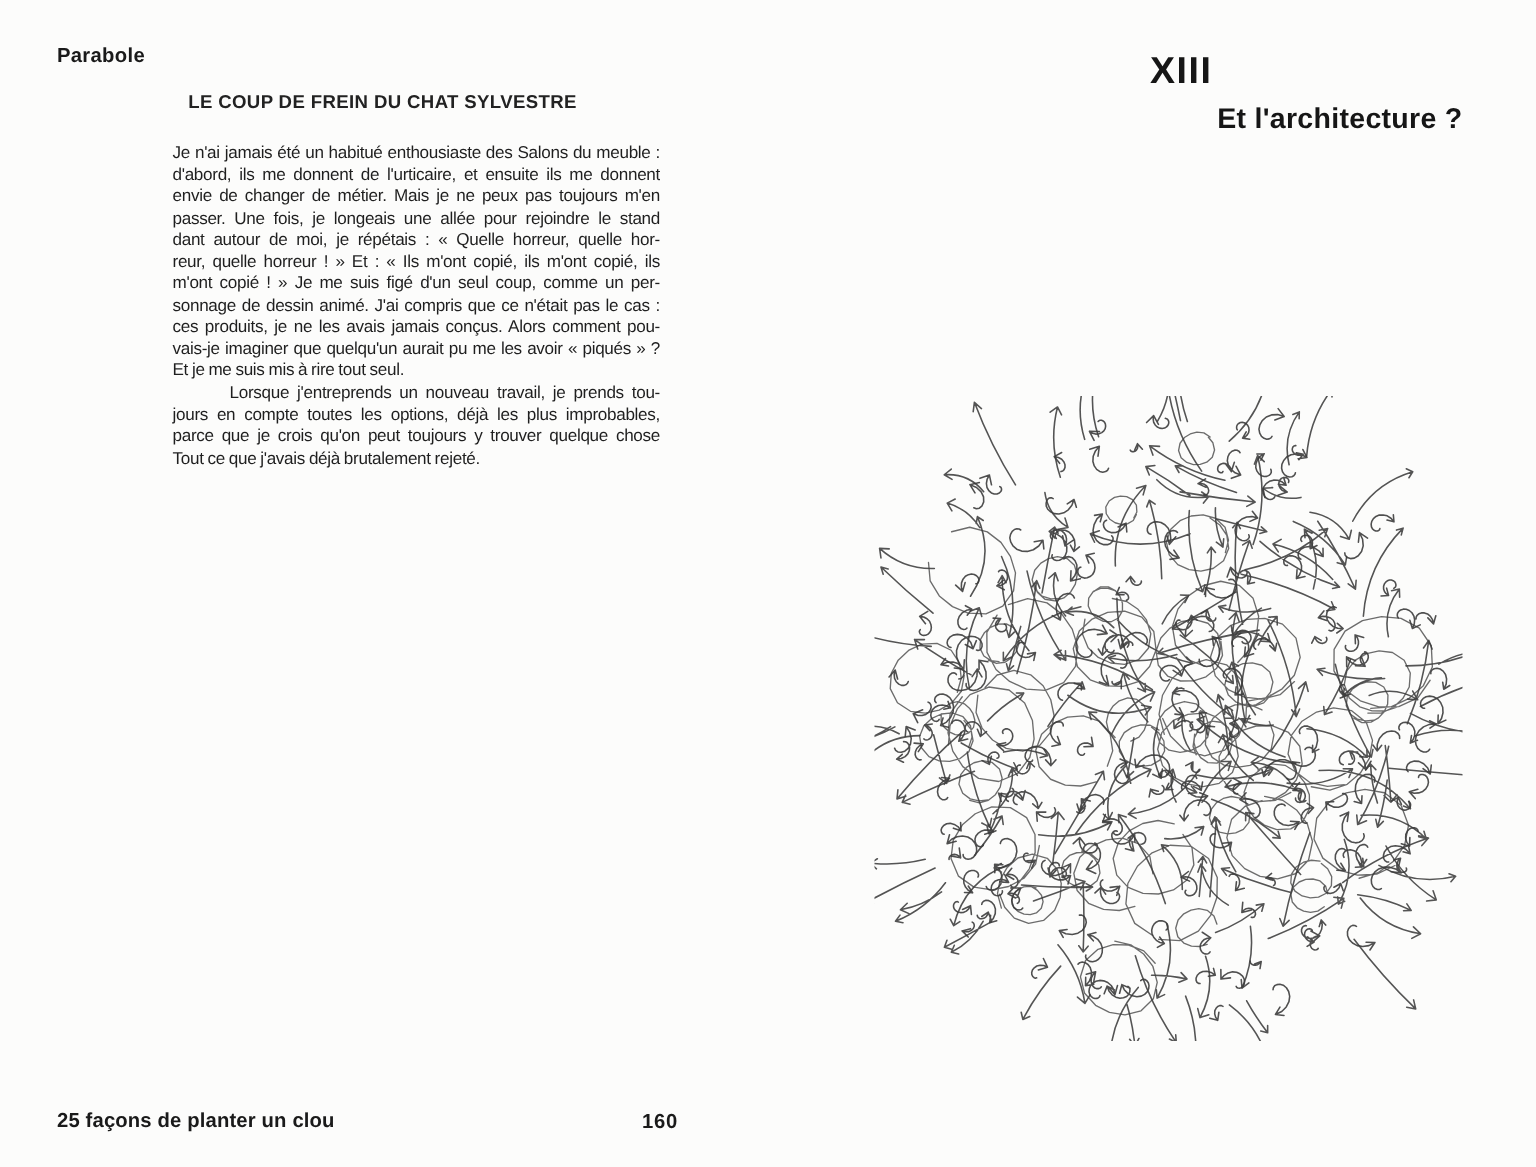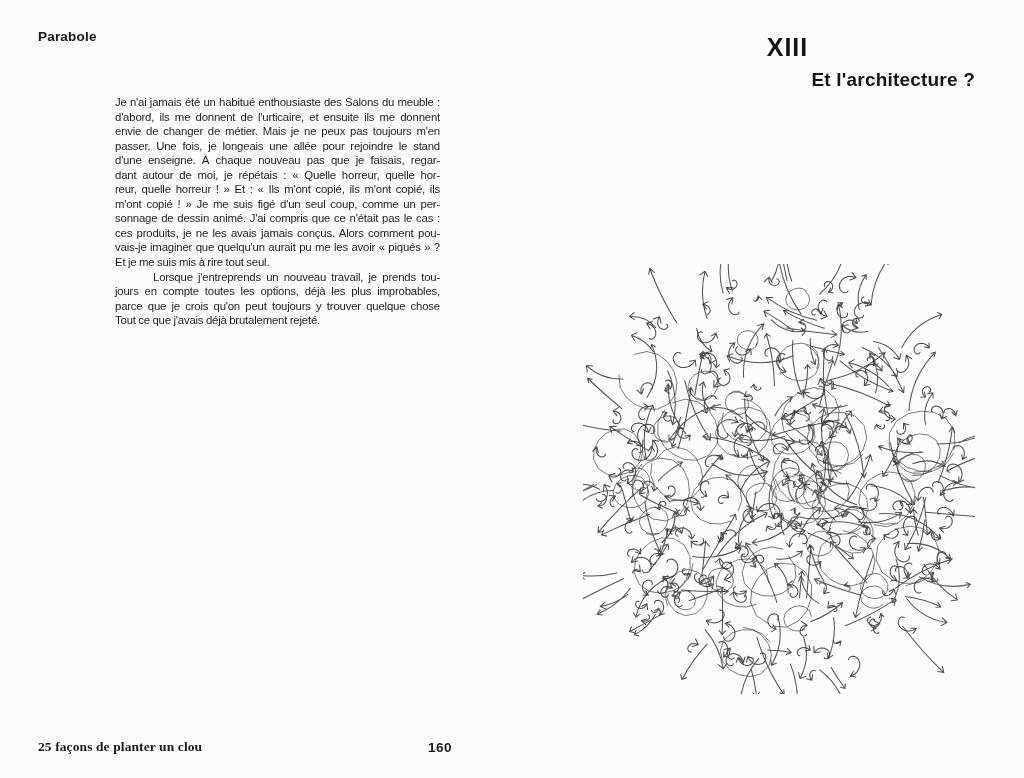--- a/index.html
+++ b/index.html
@@ -26,21 +26,21 @@
     font-size:11.4px;line-height:14.55px;
     letter-spacing:-0.2px;word-spacing:-0.4px;
     color:#1f1f1f;overflow:hidden;
   }
   .line{text-align:justify;text-align-last:justify;margin-left:45px;}
   .line.last{text-align-last:left;}
   .line.indent{text-indent:38px;}
 
   .footer-title{
     position:absolute;left:38px;top:739px;
-    font-size:13.5px;font-weight:bold;letter-spacing:.1px;font-family:Liberation Serif, serif;
+    font-size:13.5px;font-weight:bold;letter-spacing:.1px;
   }
   .page-number{
     position:absolute;left:428px;top:740px;
     font-size:13.5px;font-weight:600;letter-spacing:.5px;
   }
 
   .right-heading{
     position:absolute;left:88px;top:32px;width:375px;
     text-align:center;font-weight:bold;color:#161616;
   }
@@ -50,26 +50,26 @@
   .illustration{
     position:absolute;left:71px;top:264px;width:392px;height:430px;
   }
   .illustration svg{display:block;}
 </style>
 </head>
 <body>
 
 <div class="page page-left">
   <div class="running-header">Parabole</div>
+  <div class="chapter-title">LE COUP DE FREIN DU CHAT SYLVESTRE</div>
   <div class="body-text">
       <div class="line">Je n'ai jamais été un habitué enthousiaste des Salons du meuble :</div>
       <div class="line">d'abord, ils me donnent de l'urticaire, et ensuite ils me donnent</div>
       <div class="line">envie de changer de métier. Mais je ne peux pas toujours m'en</div>
       <div class="line">passer. Une fois, je longeais une allée pour rejoindre le stand</div>
-      <div class="line">d'une enseigne. À chaque nouveau pas que je faisais, regar-</div>
       <div class="line">dant autour de moi, je répétais : « Quelle horreur, quelle hor-</div>
       <div class="line">reur, quelle horreur ! » Et : « Ils m'ont copié, ils m'ont copié, ils</div>
       <div class="line">m'ont copié ! » Je me suis figé d'un seul coup, comme un per-</div>
       <div class="line">sonnage de dessin animé. J'ai compris que ce n'était pas le cas :</div>
       <div class="line">ces produits, je ne les avais jamais conçus. Alors comment pou-</div>
       <div class="line">vais-je imaginer que quelqu'un aurait pu me les avoir « piqués » ?</div>
       <div class="line last">Et je me suis mis à rire tout seul.</div>
       <div class="line indent">Lorsque j'entreprends un nouveau travail, je prends tou-</div>
       <div class="line">jours en compte toutes les options, déjà les plus improbables,</div>
       <div class="line">parce que je crois qu'on peut toujours y trouver quelque chose</div>

